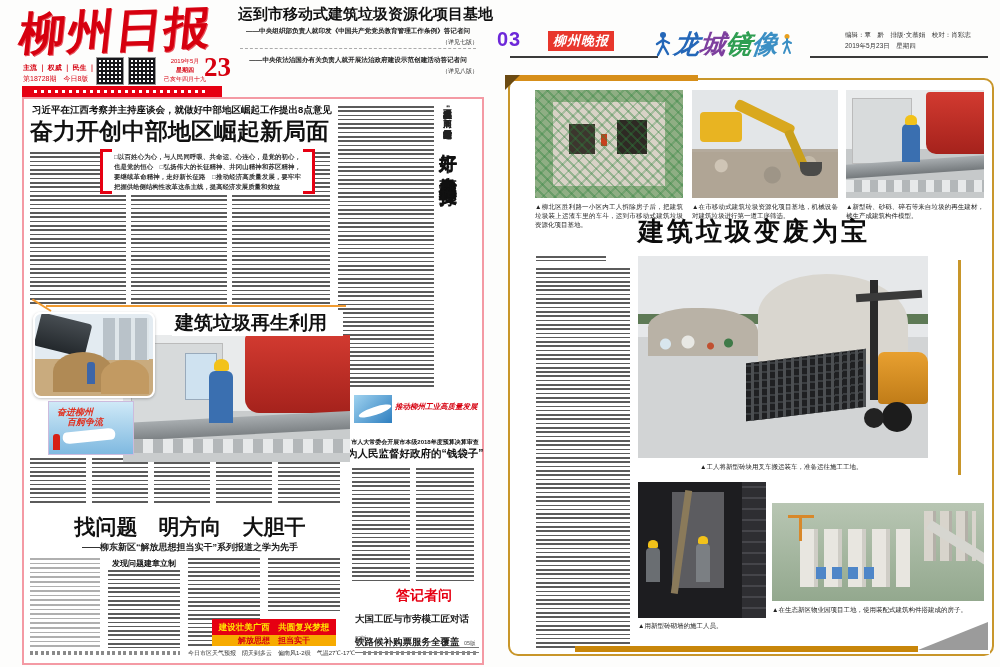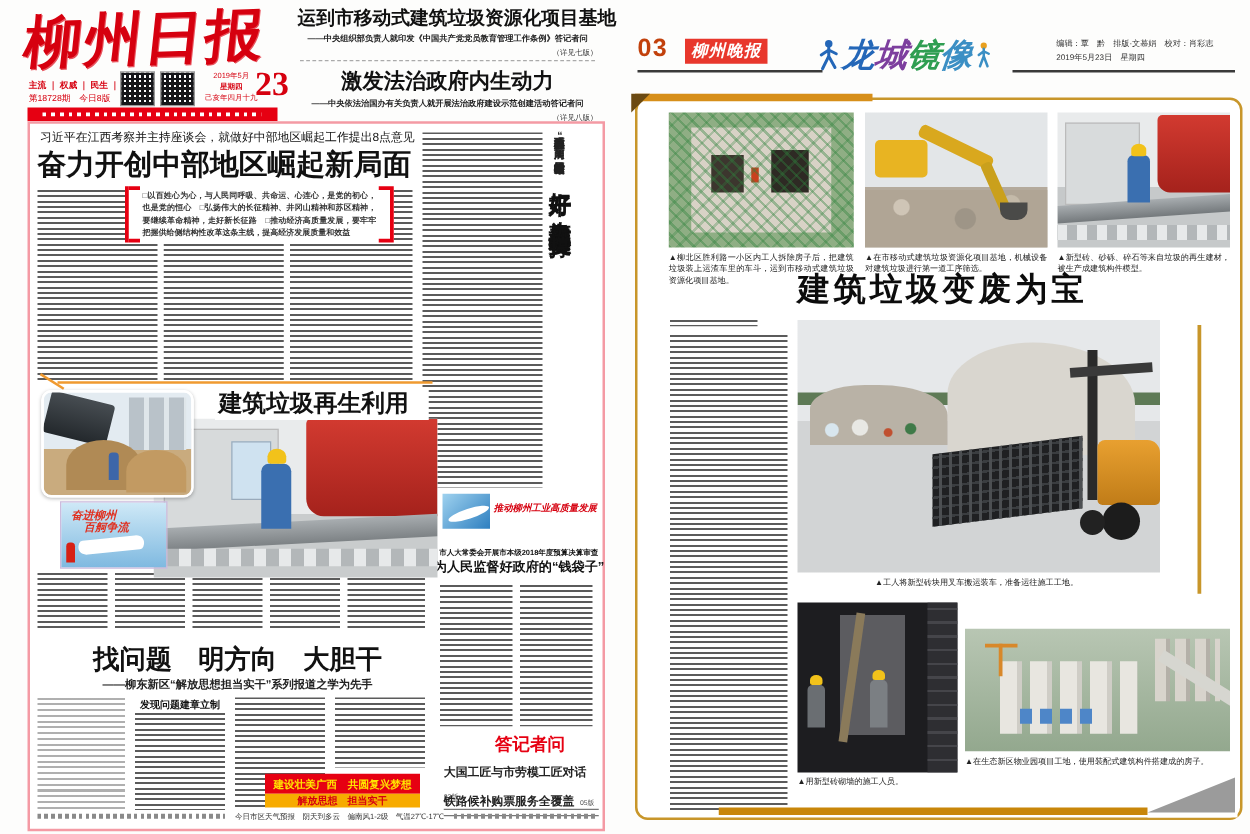--- a/index.html
+++ b/index.html
@@ -42,28 +42,27 @@
   <div class="abs" style="left:12px;top:4px;width:175px;height:3px;background-image:repeating-linear-gradient(90deg,#fff 0 3px,transparent 3px 7px);"></div>
 </div>
 
 <div class="abs" style="left:238px;top:5px;width:240px;text-align:center;">
   <div style="font-size:15px;font-weight:bold;white-space:nowrap;">运到市移动式建筑垃圾资源化项目基地</div>
   <div style="font-size:6.6px;font-weight:bold;margin-top:3px;color:#222;">——中央组织部负责人就印发《中国共产党党员教育管理工作条例》答记者问</div>
   <div style="font-size:6px;text-align:right;color:#333;margin-top:2px;">（详见七版）</div>
 </div>
 <div class="abs" style="left:240px;top:48px;width:236px;border-top:1px dashed #aaa;"></div>
 <div class="abs" style="left:238px;top:53px;width:240px;text-align:center;">
-  <div style="font-size:17px;font-weight:bold;white-space:nowrap;">激发法治政府内生动力</div>
   <div style="font-size:6.6px;font-weight:bold;margin-top:3px;color:#222;">——中央依法治国办有关负责人就开展法治政府建设示范创建活动答记者问</div>
   <div style="font-size:6px;text-align:right;color:#333;margin-top:2px;">（详见八版）</div>
 </div>
 
 <div class="abs" style="left:22px;top:97px;width:458px;height:564px;border:2px solid #f49aa4;background:#fff;"></div>
 
-<div class="abs" style="left:32px;top:104px;width:300px;font-size:9.5px;font-weight:normal;white-space:nowrap;overflow:hidden;">习近平在江西考察并主持座谈会，就做好中部地区崛起工作提出8点意见</div>
+<div class="abs" style="left:32px;top:104px;width:300px;font-size:9.5px;font-weight:bold;white-space:nowrap;overflow:hidden;">习近平在江西考察并主持座谈会，就做好中部地区崛起工作提出8点意见</div>
 <div class="abs serif" style="left:30px;top:116px;width:305px;font-size:23px;font-weight:bold;white-space:nowrap;">奋力开创中部地区崛起新局面</div>
 <div class="abs greek" style="left:30px;top:152px;width:96px;height:153px;"></div>
 <div class="abs greek" style="left:131px;top:152px;width:96px;height:153px;"></div>
 <div class="abs greek" style="left:232px;top:152px;width:98px;height:153px;"></div>
 
 <div class="abs" style="left:100px;top:149px;width:215px;height:45px;background:#fff;z-index:5;">
   <span class="bracket bl"></span>
   <span class="bracket br"></span>
   <div style="margin:3px 14px;font-size:6.4px;font-weight:bold;line-height:1.55;color:#333;text-align:justify;">□以百姓心为心，与人民同呼吸、共命运、心连心，是党的初心，也是党的恒心　□弘扬伟大的长征精神、井冈山精神和苏区精神，要继续革命精神，走好新长征路　□推动经济高质量发展，要牢牢把握供给侧结构性改革这条主线，提高经济发展质量和效益</div>
 </div>
@@ -143,21 +142,21 @@
   <span style="font-size:9.5px;font-weight:bold;color:#222;">铁路候补购票服务全覆盖</span>
   <span style="font-size:5.5px;color:#555;">05版</span>
 </div>
 
 <div class="abs" style="left:30px;top:649px;width:446px;height:8px;display:flex;align-items:center;gap:8px;">
   <div class="greek-h" style="width:150px;height:4px;"></div>
   <div style="font-size:6px;color:#333;white-space:nowrap;">今日市区天气预报　阴天到多云　偏南风1-2级　气温27℃-17℃</div>
   <div class="greek-h" style="flex:1;height:4px;"></div>
 </div>
 
-<div class="abs" style="left:510px;top:28px;font-size:20px;font-weight:bold;color:#c2410c;letter-spacing:1px;">03</div>
+<div class="abs" style="left:497px;top:28px;font-size:20px;font-weight:bold;color:#6d28d9;letter-spacing:1px;">03</div>
 <div class="abs serif" style="left:548px;top:31px;width:66px;height:20px;background:#e8372c;color:#fff;font-size:13px;font-weight:bold;
             font-style:italic;text-align:center;line-height:20px;letter-spacing:1px;">柳州晚报</div>
 <div class="abs" style="left:510px;top:56px;width:148px;height:2px;background:#3a3a3a;"></div>
 <div class="abs" style="left:810px;top:56px;width:178px;height:2px;background:#3a3a3a;"></div>
 
 <div class="abs" style="left:655px;top:24px;height:40px;display:flex;align-items:center;gap:3px;">
   <svg width="16" height="26" viewBox="0 0 16 26">
     <circle cx="8" cy="4" r="3" fill="#2467b8"></circle>
     <path d="M8 7 L8 14 L3 24 M8 14 L13 23 M8 9 L2 13 M8 9 L14 12" stroke="#2467b8" stroke-width="2.4" fill="none" stroke-linecap="round"></path>
   </svg>

